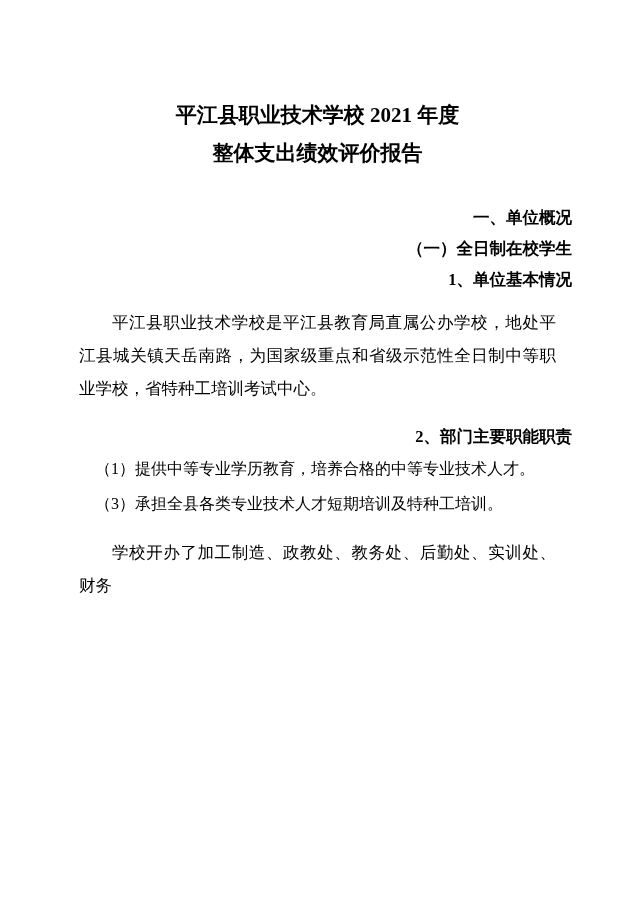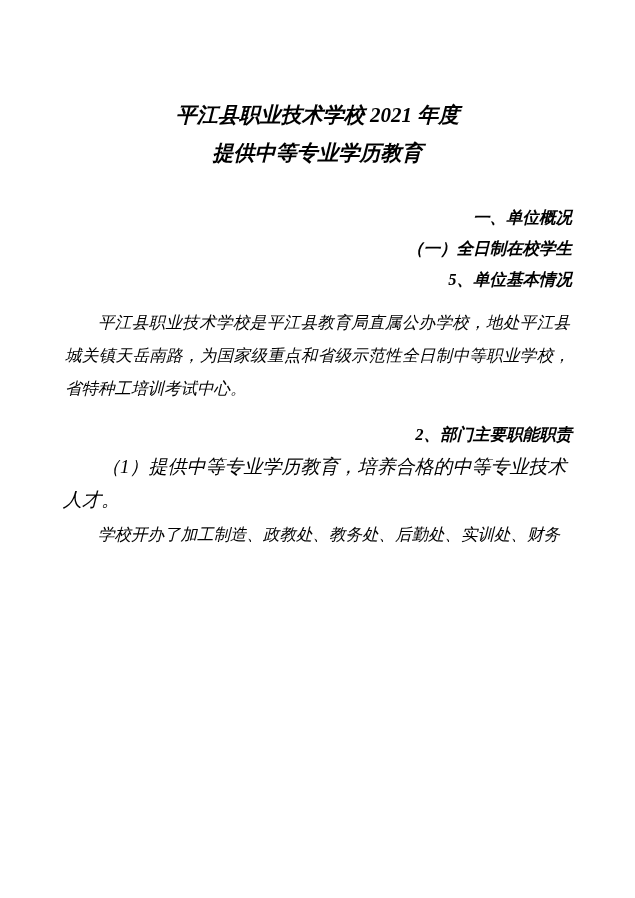--- a/index.html
+++ b/index.html
@@ -11,21 +11,20 @@
     position: relative;
     width: 635px;
     height: 898px;
     margin: 0 auto;
     background: #ffffff;
     box-sizing: border-box;
     padding: 96px 63px 0 63px;
     font-family: "Liberation Serif", "DejaVu Serif", serif;
     color: #000000;
     overflow: hidden;
-    font-style: italic;
   }
   .doc-title {
     font-size: 21px;
     font-weight: 700;
     text-align: center;
     line-height: 38px;
     margin: 0 0 30px 0;
   }
   .doc-title .title-line {
     display: block;
@@ -37,50 +36,51 @@
     margin: 0;
     text-align: right;
   }
   .indent-2 { text-indent: 2em; }
   .indent-3 { text-indent: 3em; }
   .para {
     font-size: 16.5px;
     line-height: 33px;
     text-align: justify;
     text-indent: 2em;
-    margin: 2px;
+    margin: 16px;
   }
   .para-first { margin-top: 11px; }
   .list-item {
-    font-size: 19px;
+    font-size: 16px;
     line-height: 33px;
     text-indent: 2em;
     margin: 0 0 2px 0;
   }
   .gap-sm { margin-top: 14px; }
 </style>
 </head>
 <body>
 
 <div class="page">
 
   <h1 class="doc-title">
     <span class="title-line">平江县职业技术学校 2021 年度</span>
-    <span class="title-line">提供中等专业学历教育</span>
+    <span class="title-line">整体支出绩效评价报告</span>
   </h1>
 
   <div class="heading indent-2">一、单位概况</div>
 
   <div class="heading indent-2">（一）全日制在校学生</div>
 
-  <div class="heading indent-3">5、单位基本情况</div>
+  <div class="heading indent-3">1、单位基本情况</div>
 
   <p class="para para-first">平江县职业技术学校是平江县教育局直属公办学校，地处平江县城关镇天岳南路，为国家级重点和省级示范性全日制中等职业学校，省特种工培训考试中心。</p>
 
 
   <div class="heading indent-2 gap-sm">2、部门主要职能职责</div>
 
   <p class="list-item">（1）提供中等专业学历教育，培养合格的中等专业技术人才。</p>
+  <p class="list-item">（3）承担全县各类专业技术人才短期培训及特种工培训。</p>
 
 
   <p class="para">学校开办了加工制造、政教处、教务处、后勤处、实训处、财务</p>
 
 </div>
 
 </body></html>

